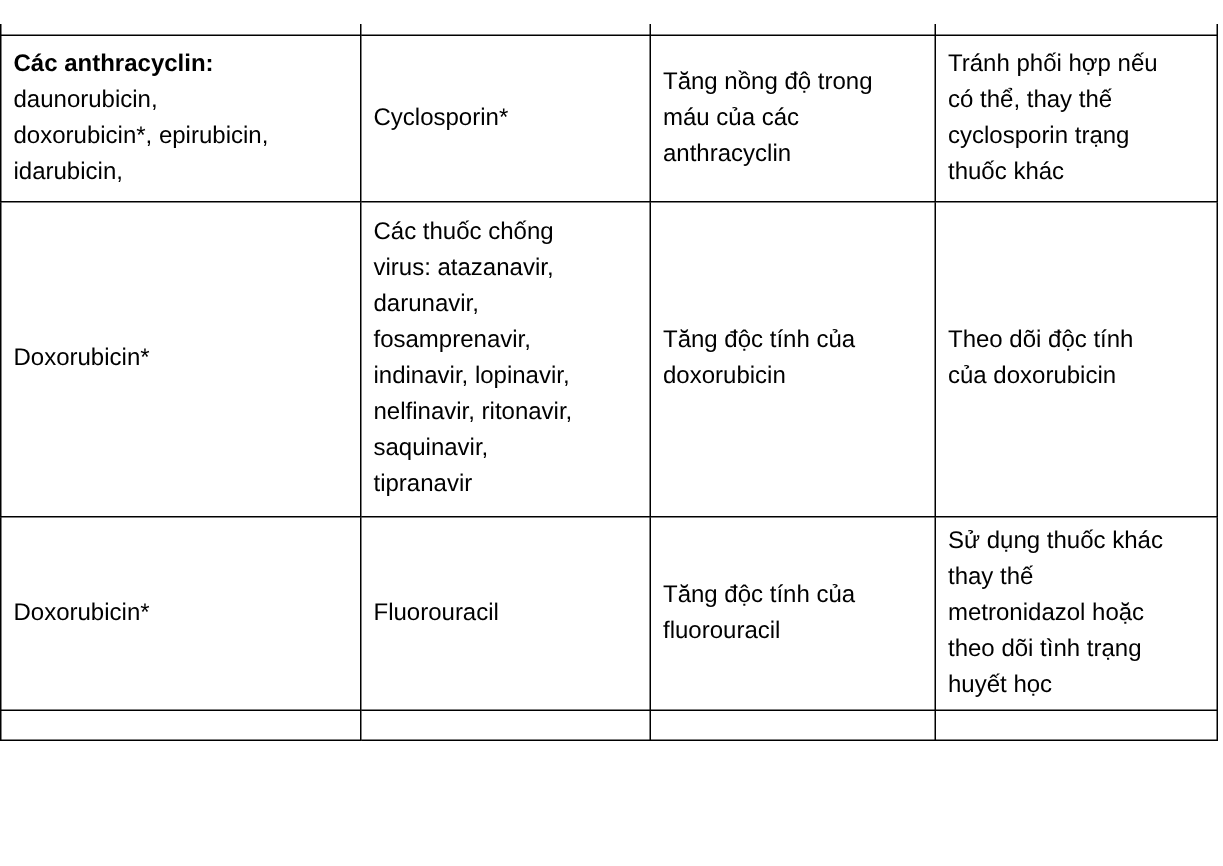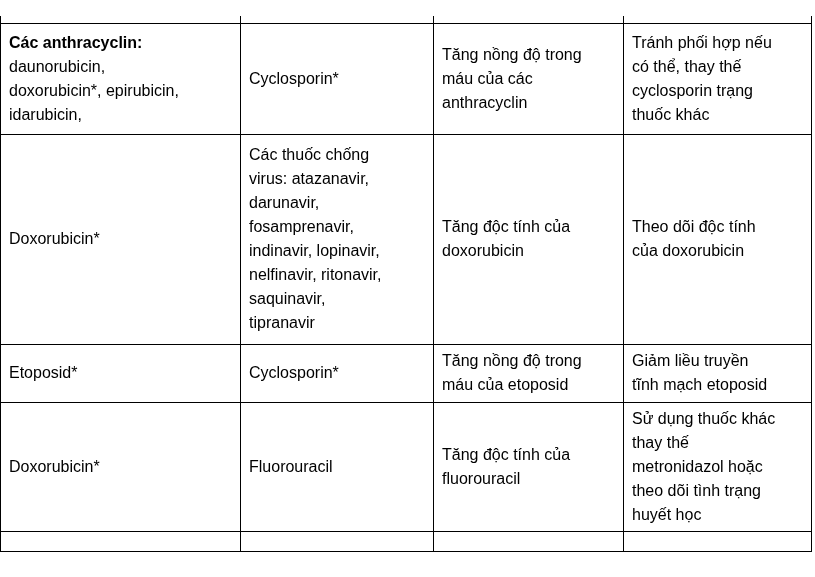--- a/index.html
+++ b/index.html
@@ -84,28 +84,20 @@
 nelfinavir, ritonavir,
 saquinavir,
 tipranavir</td>
       <td>Tăng độc tính của
 doxorubicin</td>
       <td>Theo dõi độc tính
 của doxorubicin</td>
     </tr>
 
 
-    <tr class="row-etoposid">
-      <td>Etoposid*</td>
-      <td>Cyclosporin*</td>
-      <td>Tăng nồng độ trong
-máu của etoposid</td>
-      <td>Giảm liều truyền
-tĩnh mạch etoposid</td>
-    </tr>
 
     <tr class="row-fluorouracil">
       <td>Doxorubicin*</td>
       <td>Fluorouracil</td>
       <td>Tăng độc tính của
 fluorouracil</td>
       <td>Sử dụng thuốc khác
 thay thế
 metronidazol hoặc
 theo dõi tình trạng

